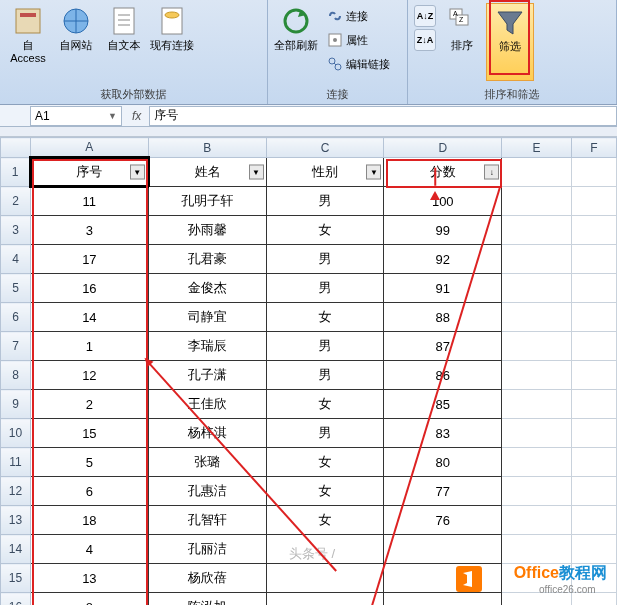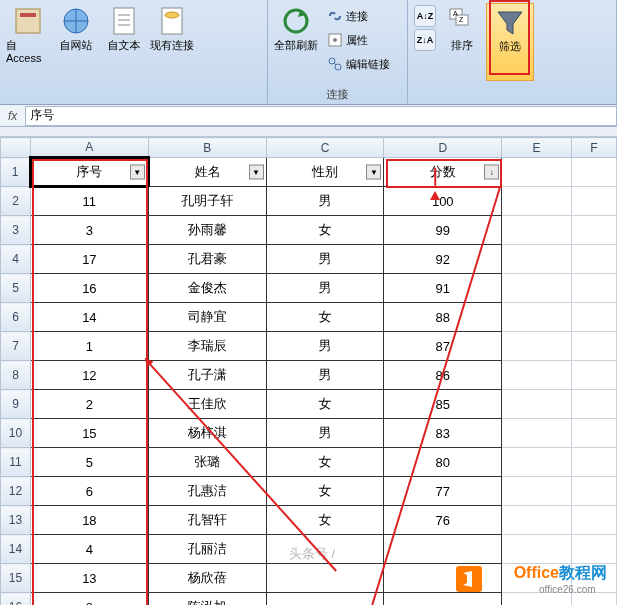--- a/index.html
+++ b/index.html
@@ -5,21 +5,21 @@
 * { margin:0; padding:0; box-sizing:border-box; font-family:"Microsoft YaHei","SimSun",sans-serif; }
 body { width:617px; height:605px; background:#fff; overflow:hidden; font-size:12px; position:relative; }
 
 
 .ribbon { height:105px; background:linear-gradient(#dbe6f4,#c5d8ef); border-bottom:1px solid #8ba0bc; display:flex; }
 .ribbon-group { border-right:1px solid #9db3cf; display:flex; flex-direction:column; position:relative; }
 .group-body { flex:1; display:flex; align-items:flex-start; padding:3px 4px; }
 .group-label { text-align:center; font-size:11px; color:#3b3b3b; padding-bottom:2px; }
 .rbtn-big { display:flex; flex-direction:column; align-items:center; justify-content:flex-start; width:48px; height:78px; padding:2px; cursor:pointer; }
 .rbtn-big .ico { width:32px; height:32px; margin-bottom:2px; }
-.rbtn-big span { font-size:11px; line-height:13px; }
+.rbtn-big span { font-size:11px; text-align:center; line-height:13px; }
 .small-stack { display:flex; flex-direction:column; gap:2px; padding:2px 3px; }
 .rbtn-sm { display:flex; align-items:center; height:22px; padding:0 4px; cursor:pointer; font-size:11px; white-space:nowrap; }
 .rbtn-sm .sico { width:16px; height:16px; margin-right:3px; }
 .sort-box { display:flex; flex-direction:column; gap:2px; padding:2px; }
 .sort-btn { width:22px; height:22px; border:1px solid #a8b8cc; background:#eaf1fa; border-radius:3px; cursor:pointer; display:flex; align-items:center; justify-content:center; font-size:9px;font-weight:bold; }
 .filter-active { background:linear-gradient(#ffe9a8,#ffcd52)!important; border:1px solid #e8a13a; border-radius:0; }
 .red-box-ribbon { position:absolute; left:489px; top:0; width:41px; height:75px; border:2px solid #d22; pointer-events:none; z-index:5; }
 
 
 .namebar { height:22px; border-bottom:1px solid #a7b8cc; display:flex; align-items:center; background:#eef3fa; }
@@ -95,20 +95,21 @@
           <span>自文本</span>
         </div>
       <div class="rbtn-big">
           <svg class="ico">
             <rect x="6" y="3" width="20" height="26" fill="#fff" stroke="#888"></rect>
             <ellipse cx="16" cy="10" rx="7" ry="3" fill="#f5c95a" stroke="#c99a2a"></ellipse>
           </svg>
           <span>现有连接</span>
         </div>
     </div>
+    <div class="group-label">获取外部数据</div>
   </div>
 
   <div class="ribbon-group" style="width:140px">
     <div class="group-body">
       <div class="rbtn-big">
           <svg class="ico">
             <circle cx="16" cy="16" r="11" fill="none" stroke="#2a8a3a" stroke-width="3"></circle>
             <path d="M20 6 L26 10 L18 12 Z" fill="#2a8a3a"></path>
           </svg>
           <span>全部刷新</span>
@@ -155,25 +156,30 @@
           </svg>
           <span>排序</span>
         </div>
       <div class="rbtn-big filter-active">
           <svg class="ico">
             <path d="M4 6 L28 6 L19 18 L19 28 L13 24 L13 18 Z" fill="#6a7a90" stroke="#3a4a60"></path>
           </svg>
           <span>筛选</span>
         </div>
     </div>
+    <div class="group-label">排序和筛选</div>
   </div>
   <div class="red-box-ribbon"></div>
 </div>
 
 <div class="namebar">
+  <div class="namebox">
+    <input value="A1" style="">
+    <span class="dd">▼</span>
+  </div>
   <span class="fx">fx</span>
   <div class="formula">
       <span>序号</span>
     </div>
 </div>
 <div class="selectall-gap"></div>
 
 <div class="grid-wrap">
 <table>
   <colgroup>

